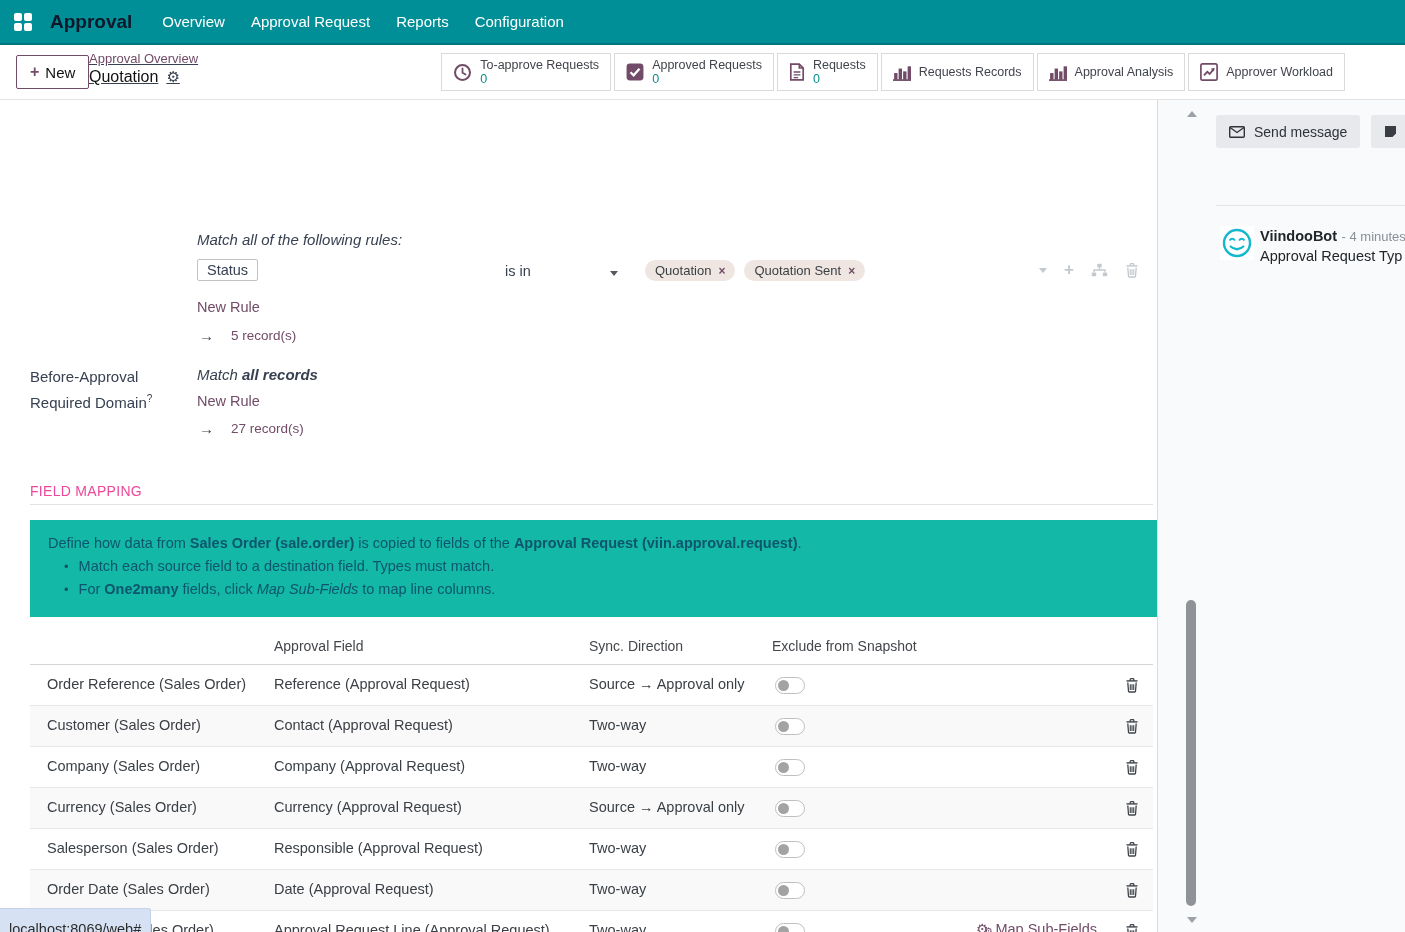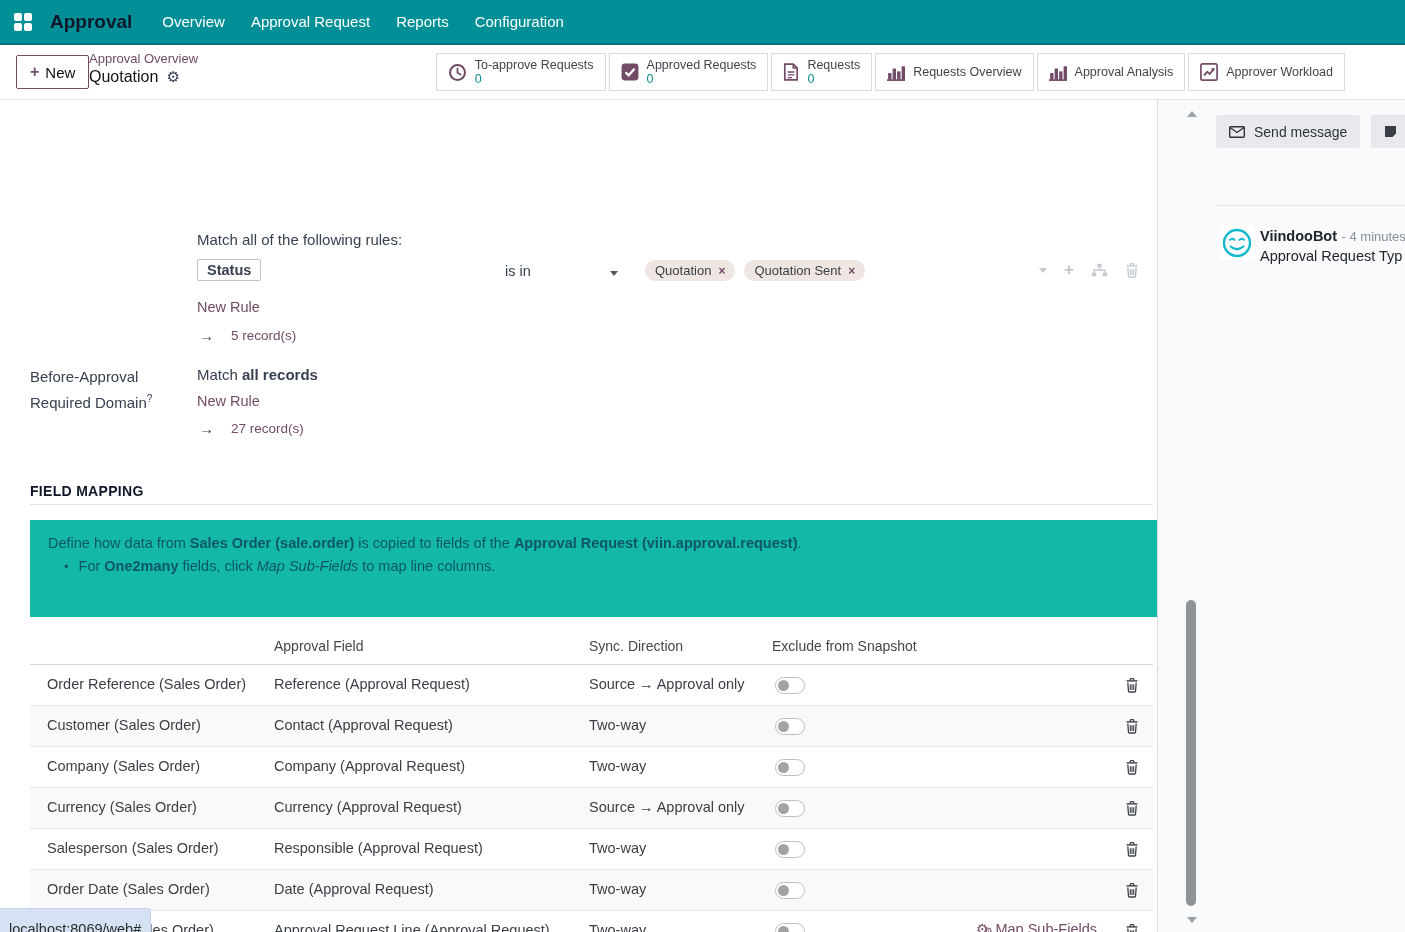--- a/index.html
+++ b/index.html
@@ -19,68 +19,68 @@
   .nav-menus a { color:#fff; font-size:15px; text-decoration:none; cursor:pointer; }
 
   
   .control-panel { position:absolute; left:0; top:45px; width:1405px; height:55px;
                    background:#fff; border-bottom:1px solid #e3e3e3; }
   .btn-new { position:absolute; left:16px; top:10px; height:34px; padding:0 13px;
              background:#fff; border:1px solid #714B67; border-radius:2px;
              font-size:15px; display:flex; align-items:center; gap:6px; cursor:pointer; }
   .btn-new .plus { color:#714B67; font-weight:bold; font-size:16px; }
   .btn-new .lbl { color:#111; }
-  .breadcrumbs { position:absolute; left:89px; top:6px; }
+  .breadcrumbs { position:absolute; left:89px; top:6px;text-decoration:underline; }
   .bc-parent { font-size:13px; color:#714B67; cursor:pointer; }
   .bc-current { font-size:16px; color:#111; margin-top:2px; display:flex; align-items:center; gap:8px; }
   .bc-gear { font-size:15px; color:#374151; cursor:pointer; }
 
   
   .smart-buttons { position:absolute; right:60px; top:8px; display:flex; gap:3px; }
   .smart-btn { background:#fff; border:1px solid #dadada; height:38px; padding:0 11px;
                display:flex; align-items:center; gap:8px; cursor:pointer; }
   .sb-icon { display:flex; align-items:center; }
   .sb-text { display:flex; flex-direction:column; justify-content:center; }
   .sb-label { font-size:12.5px; color:#41454b; line-height:14px; white-space:nowrap; }
   .sb-count { font-size:12.5px; color:#0b8d8d; line-height:14px; }
 
   
   .sheet { position:absolute; left:0; top:100px; width:1157px; height:832px; background:#fff; }
   .fg-label { position:absolute; left:30px; width:165px; font-size:15px; line-height:22px; color:#374151; }
   .fg-label sup { font-size:10px; }
   .lbl-applicable { top:130px; }
   .lbl-before { top:266px; }
-  .match-text { position:absolute; left:197px; font-size:15px; color:#374151; }
+  .match-text { position:absolute; left:197px; font-size:15px; color:#374151;font-style:italic; }
   .mt1 { top:131px; } .mt2 { top:266px; }
   .purple-link { color:#714B67; font-size:14.5px; cursor:pointer; }
   .new-rule { position:absolute; left:197px; }
   .nr1 { top:199px; } .nr2 { top:293px; }
   .rec-row { position:absolute; left:199px; display:flex; align-items:center; gap:17px; }
   .rr1 { top:227px; } .rr2 { top:320px; }
   .rec-arrow { font-size:15px; font-weight:bold; color:#374151; }
   .rec-count { font-size:13.5px; color:#714B67; cursor:pointer; }
 
   .rule-row { position:absolute; left:197px; top:159px; width:956px; height:28px; }
   .field-pill { display:inline-block; border:1px solid #c2c2c2; border-radius:2px;
-                padding:2px 9px; font-size:14.5px; color:#374151; cursor:pointer;font-weight:bold; }
+                padding:2px 9px; font-size:14.5px; color:#374151; cursor:pointer; }
   .operator { position:absolute; left:308px; top:4px; font-size:14.5px; cursor:pointer; }
   .caret { width:0; height:0; border-left:4px solid transparent; border-right:4px solid transparent;
            border-top:5px solid #55595f; display:inline-block; }
   .op-caret { position:absolute; left:413px; top:12px; }
   .domain-tags { position:absolute; left:448px; top:1px; display:flex; gap:9px; }
   .tag { background:#efe6e2; border-radius:11px; padding:3px 10px; font-size:13px;
          color:#3a3f44; display:flex; align-items:center; gap:7px; }
   .tag-x { color:#714B67; font-size:12px; font-weight:bold; cursor:pointer; }
   .rule-icons { position:absolute; right:14px; top:3px; display:flex; align-items:center; gap:17px; }
   .rule-icons .caret { border-top-color:#c3c8cd; }
   .icon-plus { color:#c3c8cd; font-size:17px; font-weight:bold; line-height:14px; cursor:pointer; }
   .gray-ic { cursor:pointer; display:flex; }
 
-  .section-title { position:absolute; left:30px; top:383px; font-size:14px; font-weight:bold;
-                   color:#0f172a; letter-spacing:.3px;text-align:center; }
+  .section-title { position:absolute; left:30px; top:383px; font-size:14px; font-weight:normal;
+                   color:#ec4899; letter-spacing:.3px;text-align:center; }
   .section-rule { position:absolute; left:30px; top:404px; width:1123px; border-top:1px solid #e2e2e2; }
 
   .info-box { position:absolute; left:30px; top:420px; width:1244px; height:97px;
               background:#14b8a6; color:#0d566e; font-size:14.5px; padding:12px 18px; line-height:23px; }
   .info-box b { font-weight:bold; }
   .info-box .it { font-style:italic; }
   .info-box ul { list-style:none; margin-left:16px; }
   .info-box li::before { content:"•"; margin-right:10px; font-size:13px; }
 
   
@@ -217,21 +217,21 @@
       <svg width="18" height="17" viewBox="0 0 16 15">
             <rect x="1" y="8" width="3" height="6" fill="#714B67"></rect>
             <rect x="5" y="4" width="3" height="10" fill="#714B67"></rect>
             <rect x="9" y="6.5" width="3" height="7.5" fill="#714B67"></rect>
             <rect x="13" y="2" width="3" height="12" fill="#714B67"></rect>
             <rect x="0" y="13.5" width="16" height="1.5" fill="#714B67"></rect>
           </svg>
     </span>
 
     <span class="sb-text">
-      <span class="sb-label">Requests Overview</span>
+      <span class="sb-label">Requests Records</span>
 
     </span>
   </div>
 
   <div class="smart-btn">
 
     <span class="sb-icon">
       <svg width="18" height="17" viewBox="0 0 16 15">
             <rect x="1" y="8" width="3" height="6" fill="#714B67"></rect>
             <rect x="5" y="4" width="3" height="10" fill="#714B67"></rect>
@@ -324,20 +324,21 @@
   </div>
 
   <div class="section-title">FIELD MAPPING</div>
   <div class="section-rule"></div>
 
   <div class="info-box">
     <div>
       <span>Define how data from </span><b>Sales Order (sale.order)</b><span> is copied to fields of the </span><b>Approval Request (viin.approval.request)</b><span>.</span>
     </div>
     <ul>
+      <li><span>Match each source field to a destination field. Types must match.</span></li>
       <li><span>For </span><b>One2many</b><span> fields, click </span><span class="it">Map Sub-Fields</span><span> to map line columns.</span></li>
     </ul>
   </div>
 
   <div class="map-table">
     <div class="thead">
         <span>Source Field</span>
         <span>Approval Field</span>
         <span>Sync. Direction</span>
         <span>Exclude from Snapshot</span>

